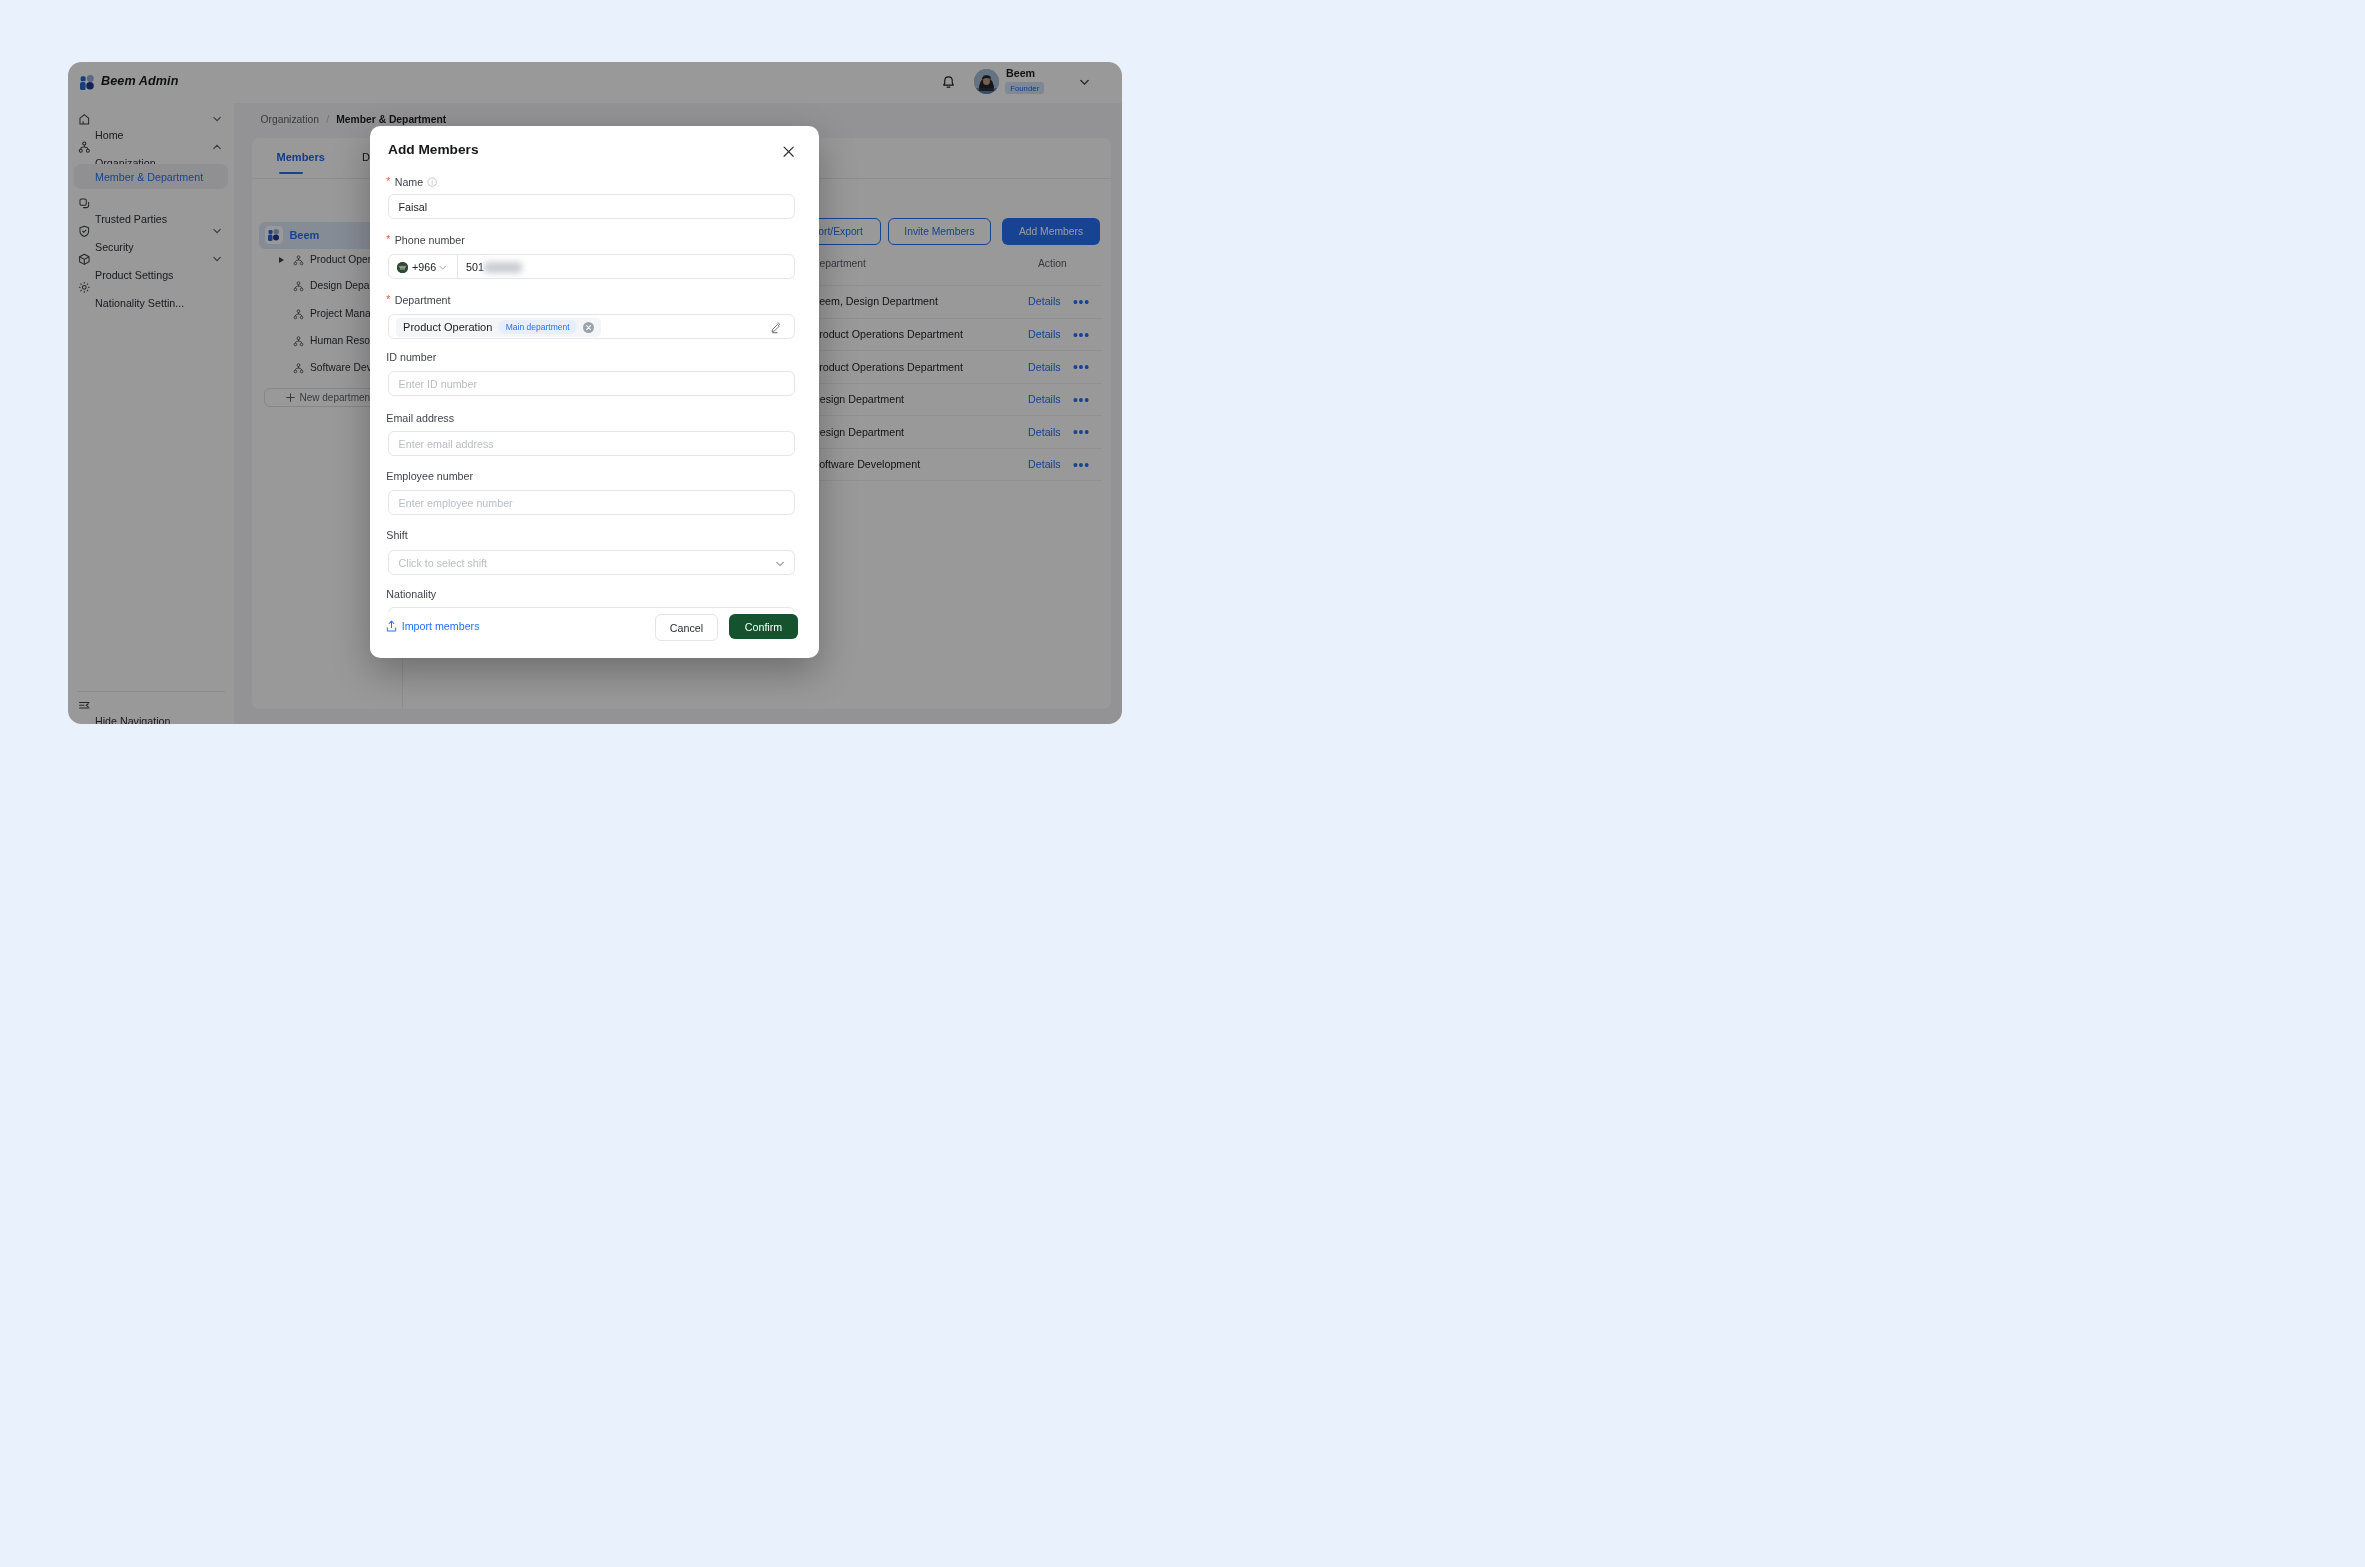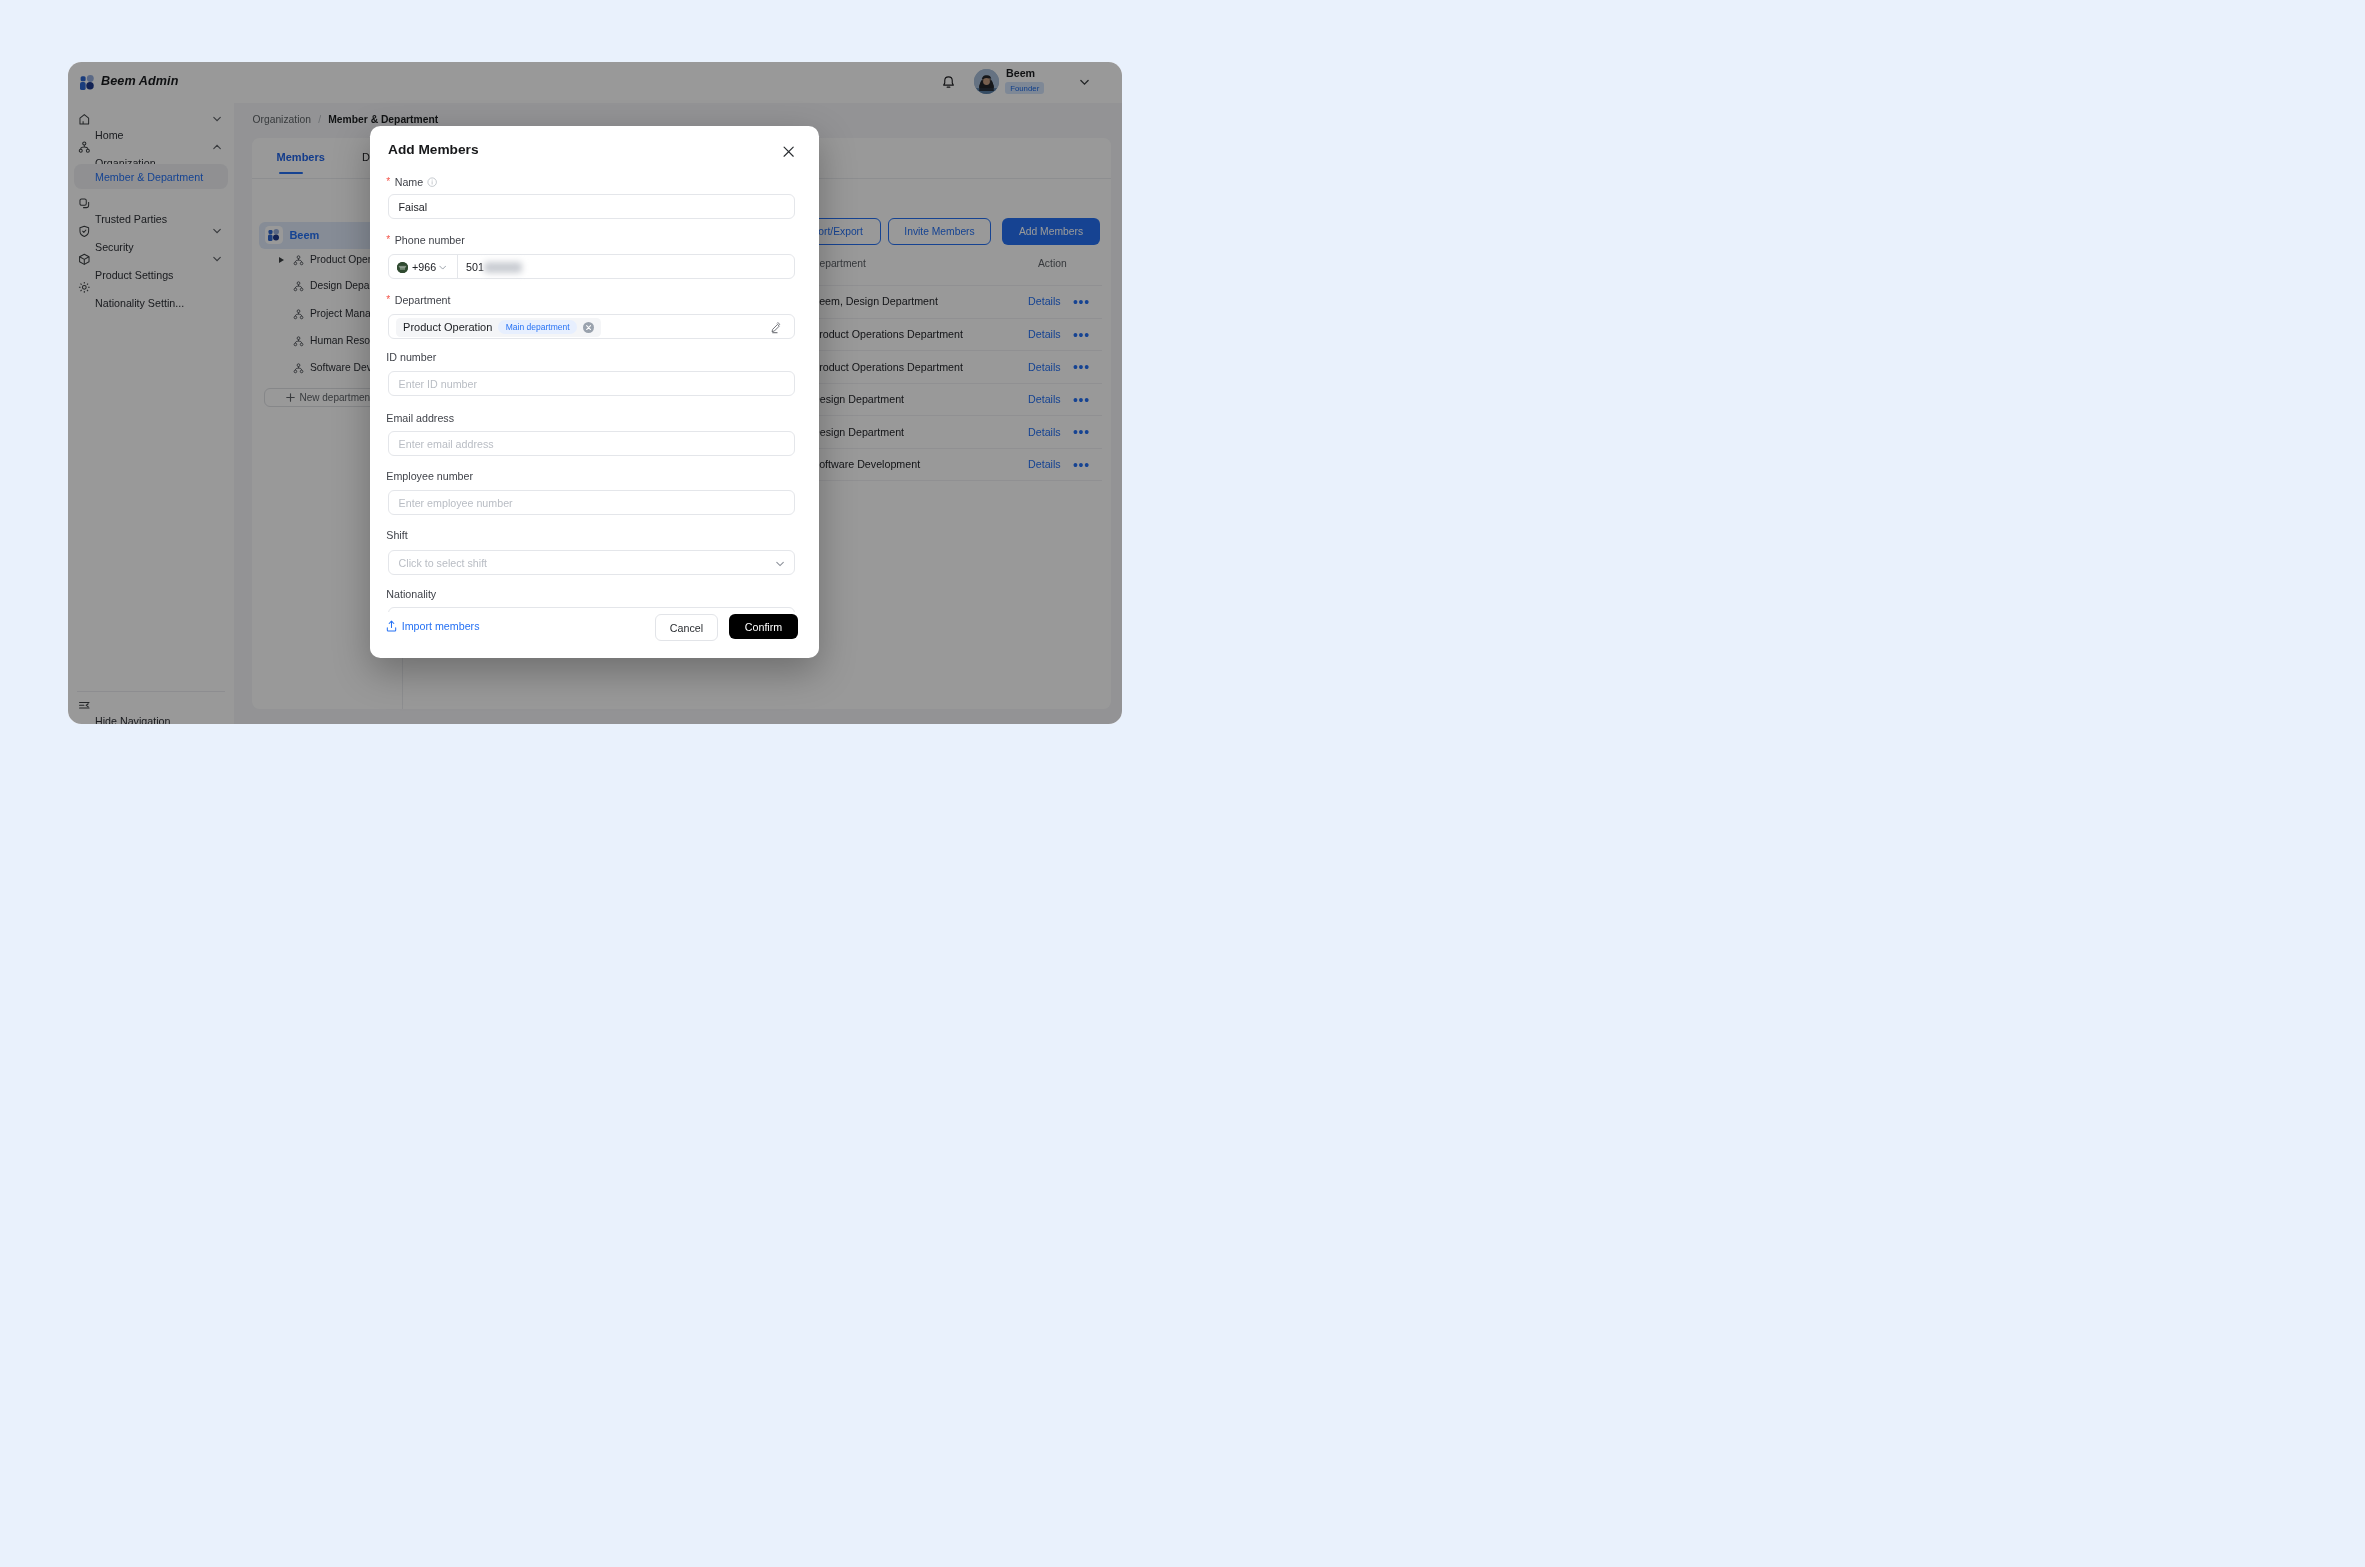--- a/index.html
+++ b/index.html
@@ -9,21 +9,21 @@
   .appbar{position:absolute;left:0;top:0;width:1054px;height:41px;background:#fff;border-bottom:0.7px solid #ececf0;}
   .app-title{position:absolute;left:33px;top:12px;font-size:12.6px;font-weight:bold;font-style:italic;color:#1a1c1f;letter-spacing:0.1px;}
   .sidebar{position:absolute;left:0;top:41px;width:166px;height:621px;background:#fff;border-right:0.7px solid #ececf0;}
   .nav-row{position:absolute;left:0;width:166px;height:22px;}
   .nav-ic{position:absolute;left:10.3px;top:4.4px;width:12.6px;height:12.6px;color:#3c4043;}
   .nav-lb{position:absolute;left:27px;top:20px;font-size:10.7px;color:#2d3036;white-space:nowrap;}
   .nav-ch{position:absolute;left:145px;top:7.4px;width:8.1px;height:6px;color:#5f6368;}
   .nav-pill{position:absolute;left:6px;top:61px;width:154px;height:25px;background:#f0f1f4;border-radius:7.4px;}
   .nav-pill span{position:absolute;left:21px;top:6.7px;font-size:10.7px;color:#2571f4;white-space:nowrap;}
   .content{position:absolute;left:166px;top:41px;width:889px;height:621px;background:#f5f6f8;}
-  .crumb{position:absolute;top:11px;font-size:10.3px;white-space:nowrap;}
+  .crumb{position:absolute;top:11px;font-size:10.3px;white-space:nowrap;margin-left:8px;}
   .card{position:absolute;left:18px;top:35px;width:859px;height:571px;background:#fff;border-radius:7.4px;}
   .tab{position:absolute;top:13.3px;font-size:11px;margin-left:12px;}
   .tab-underline{position:absolute;left:27px;top:34px;width:24.4px;height:2.2px;background:#2571f4;border-radius:1.5px;}
   .tabs-border{position:absolute;left:0;top:40px;width:859px;height:0.7px;background:#ebedf0;}
   .vdiv{position:absolute;left:150px;top:40px;width:0.7px;height:531px;background:#ebedf0;}
   .tree-sel{position:absolute;left:7.4px;top:84px;width:140px;height:27px;background:#dfeafb;border-radius:6px;}
   .tree-row{position:absolute;left:0;width:177px;height:15px;}
   .tree-ic{position:absolute;left:41px;top:1.5px;width:11px;height:11px;color:#4a4e54;}
   .tree-lb{position:absolute;left:58px;top:0.7px;font-size:10.3px;color:#2d3036;white-space:nowrap;}
   .caret{position:absolute;left:27px;top:3.7px;width:0;height:0;border-left:5.2px solid #3c4043;border-top:3.7px solid transparent;border-bottom:3.7px solid transparent;}
@@ -43,21 +43,21 @@
   .req{color:#f5594f;font-size:10.3px;margin-right:0.7px;}
   .inp{position:absolute;left:18px;width:407px;height:25px;border:0.7px solid #e4e6ea;border-radius:6px;box-sizing:border-box;background:#fff;}
   .inp .txt{position:absolute;left:9.6px;top:6px;font-size:10.7px;color:#202227;white-space:nowrap;}
   .inp .ph{color:#b9bdc4;}
   .chip{position:absolute;left:7.4px;top:3px;height:18.5px;background:#f4f5f7;border-radius:4.4px;display:flex;align-items:center;padding:0 6.7px;gap:6px;}
   .chip-name{font-size:11px;color:#1b1d21;white-space:nowrap;}
   .chip-tag{background:#e7effe;color:#2571f4;font-size:8.5px;padding:2.2px 7.4px;border-radius:7.4px;white-space:nowrap;}
   .chip-x{width:11px;height:11px;border-radius:50%;background:#9aa2ad;color:#fff;display:flex;align-items:center;justify-content:center;}
   .footer{position:absolute;left:0;top:486px;width:449px;height:45px;background:#fff;border-radius:0 0 10.3px 10.3px;}
   .btn-cancel{position:absolute;left:285px;top:2.2px;width:61px;height:25px;border:0.7px solid #e2e4e8;border-radius:6px;background:#fff;font-size:10.7px;color:#2a2d31;display:flex;align-items:center;justify-content:center;}
-  .btn-confirm{position:absolute;left:359px;top:2.2px;width:69px;height:25px;border-radius:6px;background:#000000;font-size:10.7px;color:#fff;display:flex;align-items:center;justify-content:center;}
+  .btn-confirm{position:absolute;left:359px;top:2.2px;width:69px;height:25px;border-radius:6px;background:#14532d;font-size:10.7px;color:#fff;display:flex;align-items:center;justify-content:center;}
   .import{position:absolute;left:16.3px;top:8.1px;display:flex;align-items:center;gap:4.4px;color:#2571f4;font-size:10.7px;white-space:nowrap;}
   .badge{position:absolute;left:937px;top:20px;background:#d3e3fa;color:#1e6ae5;font-size:7.8px;padding:1.5px 5.2px;border-radius:3px;}
   .avatar{position:absolute;left:906px;top:7.4px;width:25px;height:25px;border-radius:50%;overflow:hidden;background:#9db4d2;}
   svg{display:block;}
 </style>
 </head>
 <body>
 
 <div class="window">
 

